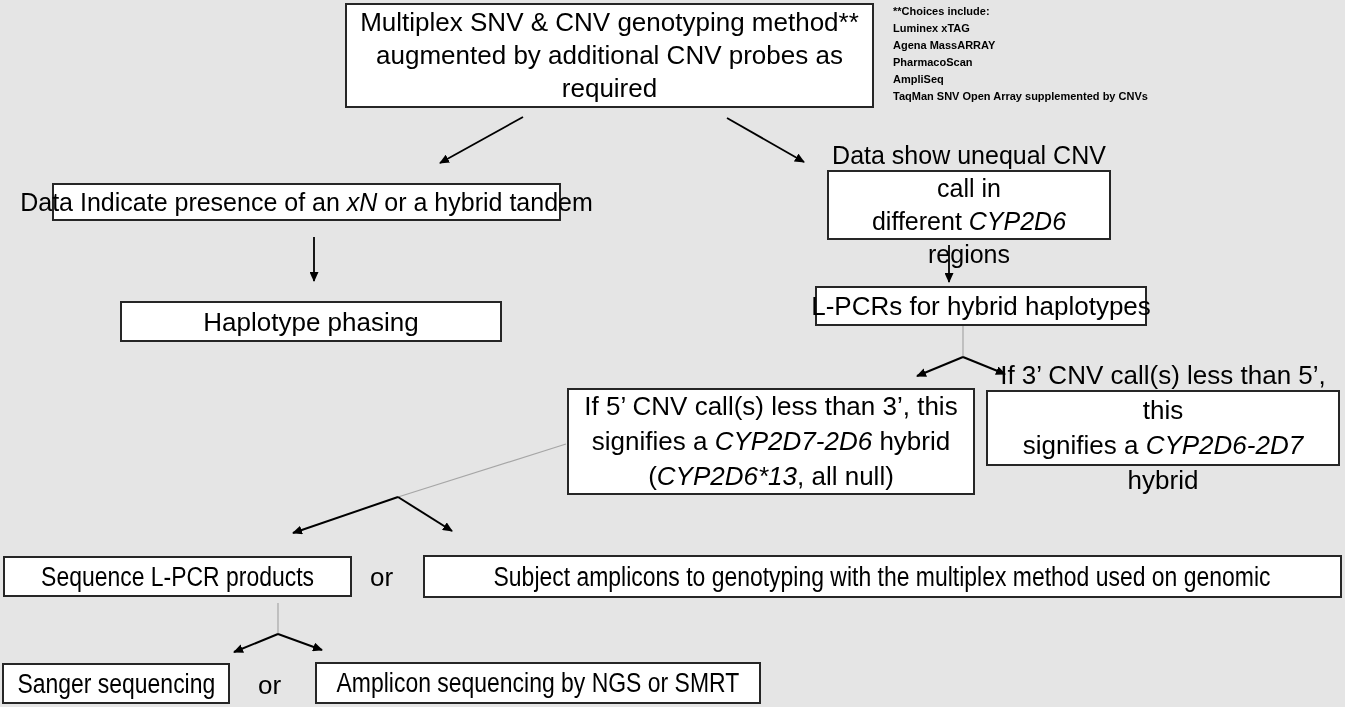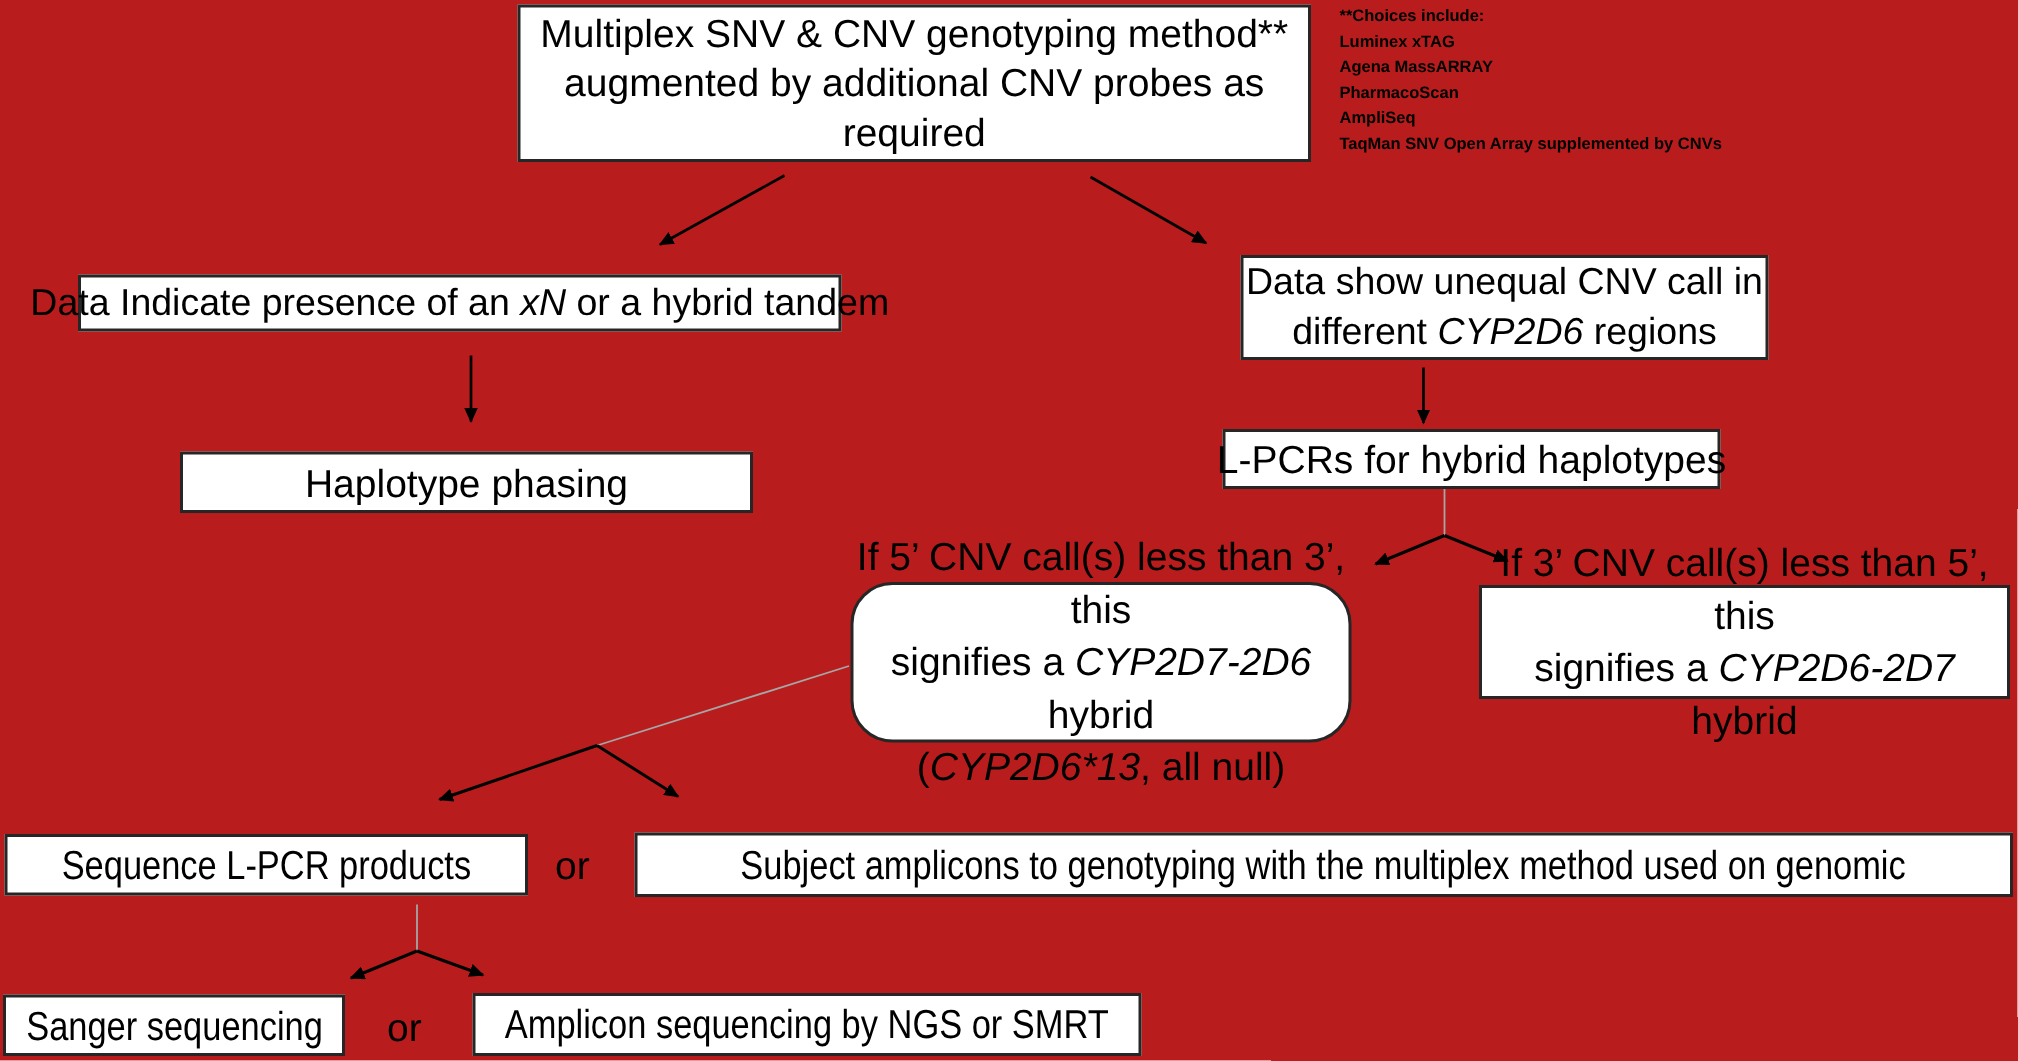--- a/index.html
+++ b/index.html
@@ -1,19 +1,19 @@
 <!DOCTYPE html>
 <html><head>
 <meta charset="utf-8">
 <style>
   html,body{margin:0;padding:0;background:#ffffff;}
   #canvas{
     position:relative;
     width:1345px;height:707px;
-    background:#b91c1c;
+    background:#e5e5e5;
     font-family:"Liberation Sans", sans-serif;
     color:#000;
     overflow:hidden;
   }
   .box{
     position:absolute;
     background:#ffffff;
     border:2px solid #262626;
     display:flex;
     align-items:center;
@@ -94,34 +94,34 @@
     <div>Agena MassARRAY</div>
     <div>PharmacoScan</div>
     <div>AmpliSeq</div>
     <div>TaqMan SNV Open Array supplemented by CNVs</div>
   </div>
 
   <div class="box nowrap" style="left:52px;top:183px;width:509px;height:38px;font-size:25px;">
     <span><span>Data Indicate presence of an </span><span class="it">xN</span><span> or a hybrid tandem</span></span>
   </div>
 
-  <div class="box" style="left:827px;top:170px;width:352px;height:70px;flex-direction:column;font-size:25px;line-height:33px;">
+  <div class="box" style="left:827px;top:170px;width:284px;height:70px;flex-direction:column;font-size:25px;line-height:33px;">
     <span>Data show unequal CNV call in</span>
     <span><span>different </span><span class="it">CYP2D6</span><span> regions</span></span>
   </div>
 
   <div class="box nowrap" style="left:120px;top:301px;width:382px;height:41px;">
     <span>Haplotype phasing</span>
   </div>
 
   <div class="box nowrap" style="left:815px;top:286px;width:332px;height:40px;">
     <span>L-PCRs for hybrid haplotypes</span>
   </div>
 
-  <div class="box" style="left:567px;top:388px;width:334px;height:107px;flex-direction:column;line-height:35px;border-radius:28px;">
+  <div class="box" style="left:567px;top:388px;width:408px;height:107px;flex-direction:column;line-height:35px;">
     <span>If 5’ CNV call(s) less than 3’, this</span>
     <span><span>signifies a </span><span class="it">CYP2D7-2D6</span><span> hybrid</span></span>
     <span><span>(</span><span class="it">CYP2D6*13</span><span>, all null)</span></span>
   </div>
 
   <div class="box" style="left:986px;top:390px;width:354px;height:76px;flex-direction:column;line-height:35px;">
     <span>If 3’ CNV call(s) less than 5’, this</span>
     <span><span>signifies a </span><span class="it">CYP2D6-2D7</span><span> hybrid</span></span>
   </div>
 

